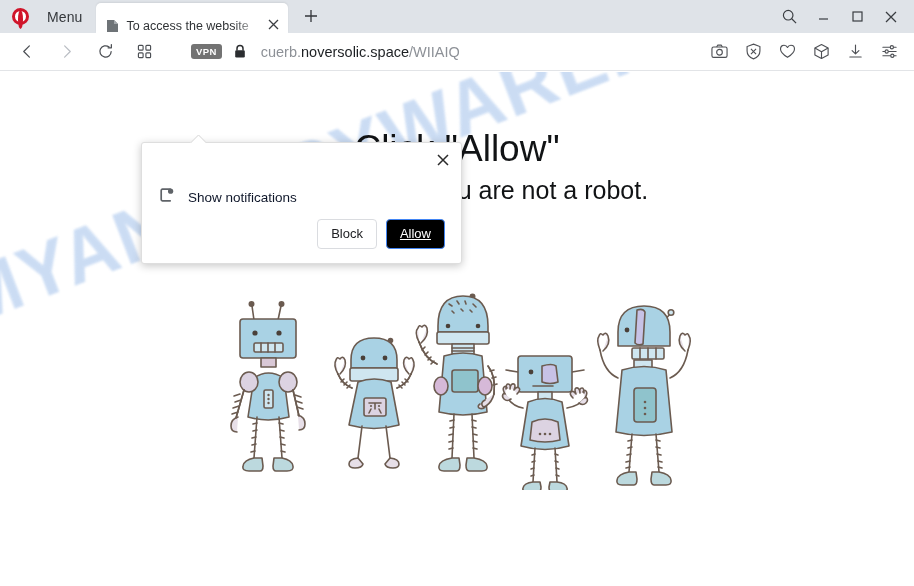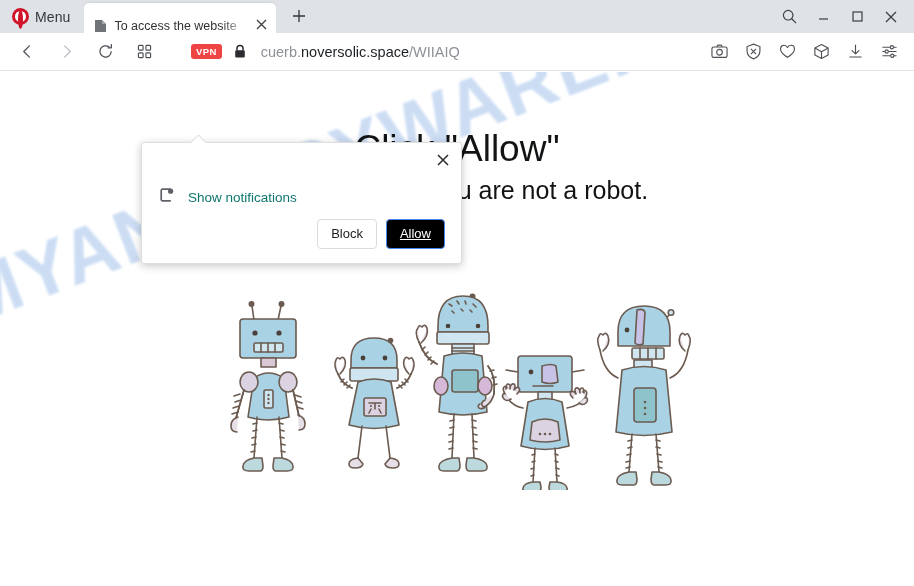--- a/index.html
+++ b/index.html
@@ -12,21 +12,21 @@
 
   #app { position: relative; width: 914px; height: 586px; background: #fff; }
 
   
   .tabstrip {
     position: absolute; left: 0; top: 0; width: 914px; height: 33px;
     background: #dfe3e8;
     display: flex; align-items: flex-end;
   }
   .menu-btn {
-    display: flex; align-items: center; gap: 6px;
+    display: flex; align-items: center; gap: 18px;
     height: 33px; padding: 0 10px 0 12px;
     cursor: default;
   }
   .opera-logo {
     width: 17px; height: 17px; border-radius: 50%;
     border: 3px solid #d0152a;
     background: #fff;
     position: relative;
   }
   .opera-logo::after {
@@ -90,21 +90,21 @@
   .nav-btn {
     width: 34px; height: 30px; margin-left: 5px;
     display: flex; align-items: center; justify-content: center;
     color: #4a4d52; cursor: default;
   }
   .nav-btn.disabled { color: #b9bdc3; }
   .nav-btn:first-child { margin-left: 10px; }
 
   .vpn-badge {
     margin-left: 30px;
-    background: #ef4444; color: #fff;
+    background: #737373; color: #fff;
     font-size: 9.5px; font-weight: bold; letter-spacing: .4px;
     padding: 2px 5px 2px 5px; border-radius: 3px;
     cursor: default;
   }
   .lock-wrap {
     margin-left: 11px; display: flex; align-items: center; cursor: default;
   }
   .url {
     margin-left: 14px;
     font-size: 14.5px; white-space: nowrap;
@@ -191,21 +191,21 @@
   }
   .popup-origin {
     position: absolute; left: 17px; top: 19px;
     font-size: 14.5px; font-weight: bold; color: #202124;
     letter-spacing: -.1px;
   }
   .popup-perm-row {
     position: absolute; left: 17px; top: 44px;
     display: flex; align-items: center; gap: 13px;
   }
-  .popup-perm-label { font-size: 13.5px; color: #0f766e; }
+  .popup-perm-label { font-size: 13.5px; color: #0f172a; }
   .popup-actions {
     position: absolute; right: 16px; bottom: 14px;
     display: flex; align-items: center; gap: 9px;
   }
   .btn {
     font-size: 13px; border-radius: 4px;
     padding: 6px 13px 7px 13px; cursor: default;
     font-family: "Liberation Sans", sans-serif;
   }
   .btn-block { background: #fff; color: #202124; border: 1px solid #dadce0; }

